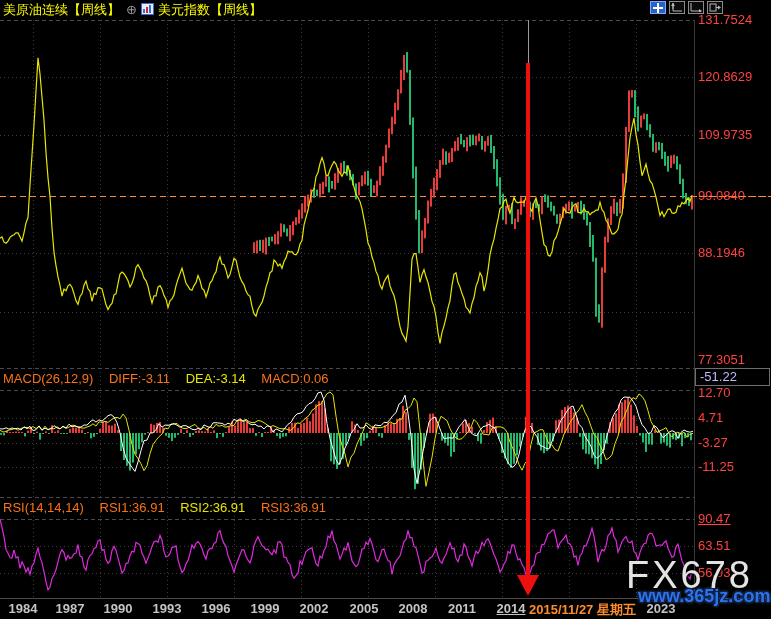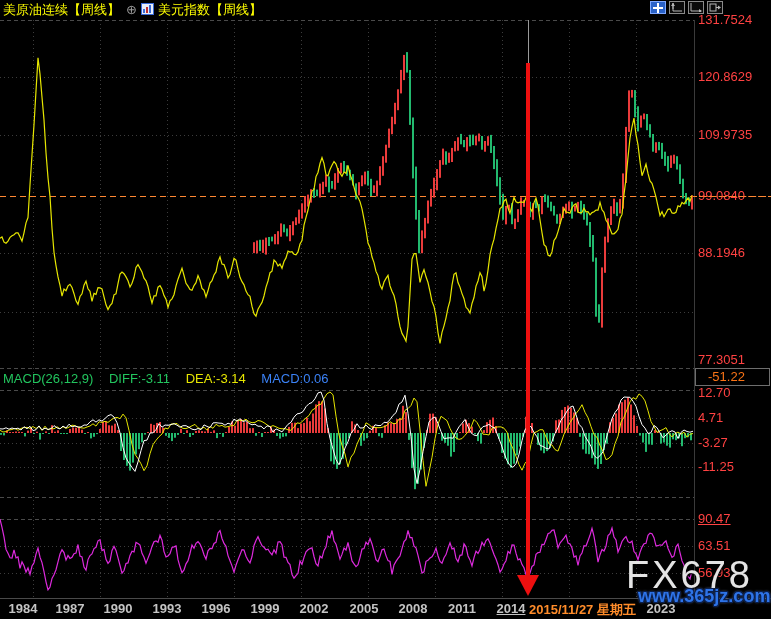--- a/index.html
+++ b/index.html
@@ -18,26 +18,26 @@
   .tbtn.active{background:#2a62c8;border-color:#7fa8ff;}
   
   .ylab{position:absolute;left:698px;color:#ff4242;font-size:13px;line-height:15px;white-space:nowrap;}
   .xlab{position:absolute;transform:translateX(-50%);color:#c4c4c4;font-weight:bold;font-size:13px;}
   #xaxisbar{position:absolute;left:0;top:598px;width:771px;height:21px;background:#000;
             border-top:1px solid #4a4a4a;z-index:2;}
   #cross-date{position:absolute;left:529px;top:601px;color:#ff8c2a;font-weight:bold;font-size:13px;z-index:3;white-space:nowrap;}
   
   .indrow{position:absolute;left:3px;font-size:13px;z-index:3;white-space:nowrap;}
   .indrow span{margin-right:12px;}
-  .w{color:#22c55e;} .y{color:#e6e600;} .m{color:#3b82f6;}
+  .w{color:#f97316;} .y{color:#e6e600;} .m{color:#f97316;}
   #macd-row{top:371px;} #rsi-row{top:500px;}
   
   #bound-box{position:absolute;left:695px;top:368px;width:75px;height:18px;box-sizing:border-box;
-             border:1px solid #6e6e6e;background:#000;color:#f97316;font-size:13px;line-height:16px;
-             padding-left:12px;z-index:3;}
+             border:1px solid #6e6e6e;background:#000;color:#c4b5fd;font-size:13px;line-height:16px;
+             padding-left:4px;z-index:3;}
   
   #price-dash{position:absolute;left:694px;top:196px;width:77px;height:0;border-top:1px dashed #ff8833;z-index:4;}
   
   #wm-brand{position:absolute;left:626px;top:554px;font-size:38px;letter-spacing:3px;color:#e4e4e4;z-index:5;
             text-shadow:1px 1px 2px #000;}
   #wm-site{position:absolute;left:638px;top:586px;font-size:18px;font-weight:bold;color:#2e74e8;z-index:5;
            text-shadow:-1px -1px 0 #0a1f4d,1px -1px 0 #0a1f4d,-1px 1px 0 #0a1f4d,1px 1px 0 #0a1f4d,0 0 3px #9db9e8;}
 </style>
 </head>
 <body>
@@ -500,20 +500,26 @@
         </svg>
     </div>
   </div>
 
   <div id="macd-row" class="indrow">
     <span class="w">MACD(26,12,9)</span>
     <span class="w">DIFF:-3.11</span>
     <span class="y">DEA:-3.14</span>
     <span class="m">MACD:0.06</span>
   </div>
+  <div id="rsi-row" class="indrow">
+    <span class="w">RSI(14,14,14)</span>
+    <span class="w">RSI1:36.91</span>
+    <span class="y">RSI2:36.91</span>
+    <span class="m">RSI3:36.91</span>
+  </div>
 
   <div id="bound-box">-51.22</div>
 
   <div id="xaxisbar"></div>
   <div id="cross-date">2015/11/27 星期五</div>
 
   <div id="labels" class="layer">
       <div class="ylab" style="top: 12px;">131.7524</div>
       <div class="ylab" style="top: 69px;">120.8629</div>
       <div class="ylab" style="top: 127px;">109.9735</div>

